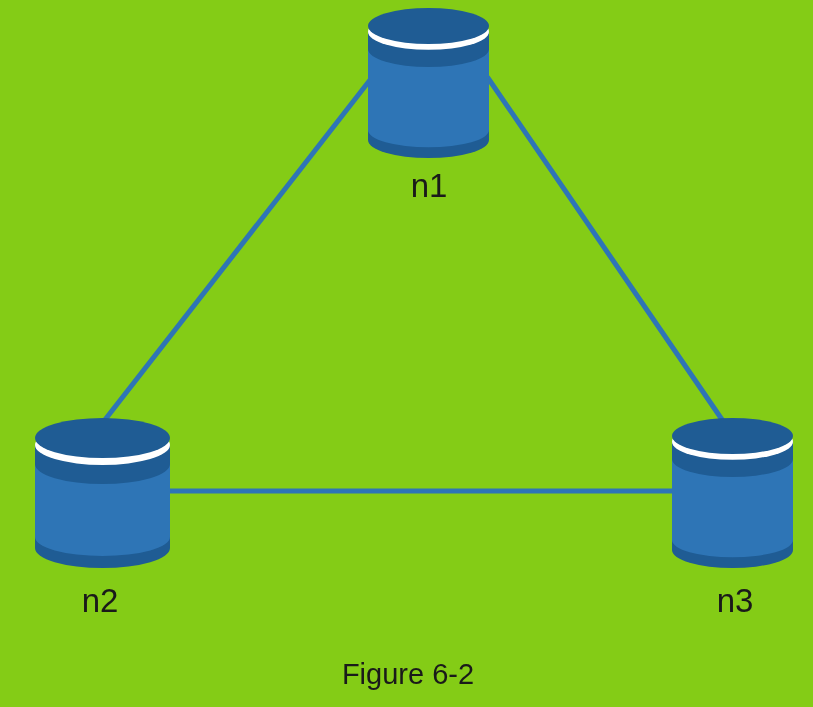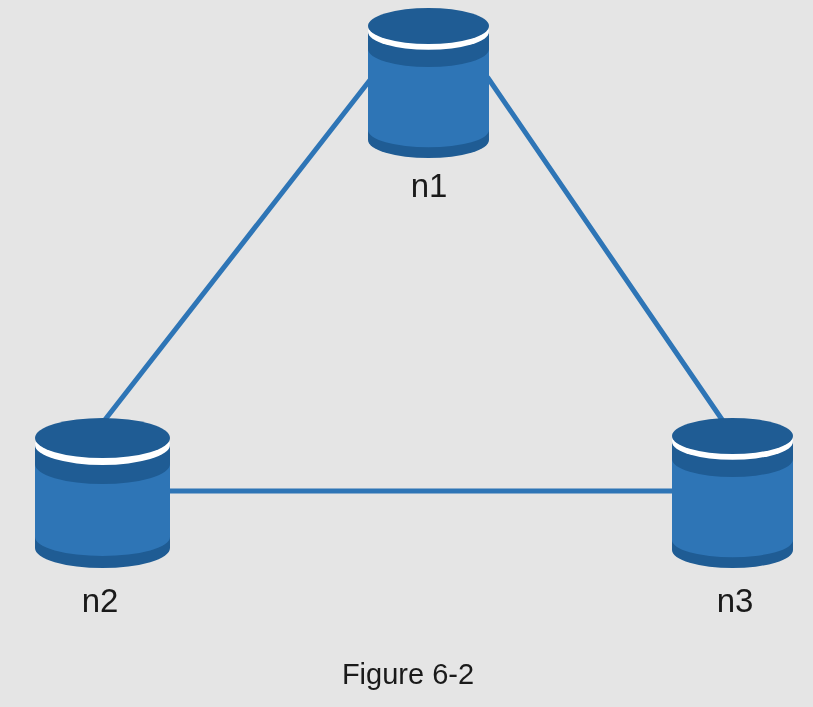--- a/index.html
+++ b/index.html
@@ -34,21 +34,21 @@
   .figure-caption {
     font-family: "Liberation Sans", sans-serif;
     font-size: 29px;
     fill: #1a1a1a;
     text-anchor: middle;
   }
 </style>
 </head>
 <body>
 
-<div id="canvas" style="background: #e5e5e5;">
+<div id="canvas" style="background: #84cc16;">
   <svg id="diagram-svg" viewBox="0 0 813 707" xmlns="http://www.w3.org/2000/svg">
 
     <g>
       <line class="graph-edge" id="e-n1-n2" stroke-linecap="round" x1="370" y1="80" x2="104" y2="421" stroke="#2E75B6" stroke-width="5"></line>
       <line class="graph-edge" id="e-n1-n3" stroke-linecap="round" x1="488" y1="78" x2="723" y2="421" stroke="#2E75B6" stroke-width="5"></line>
       <line class="graph-edge" id="e-n2-n3" stroke-linecap="butt" x1="164" y1="491" x2="673" y2="491" stroke="#2E75B6" stroke-width="5"></line>
     </g>
 
     <g>
 

